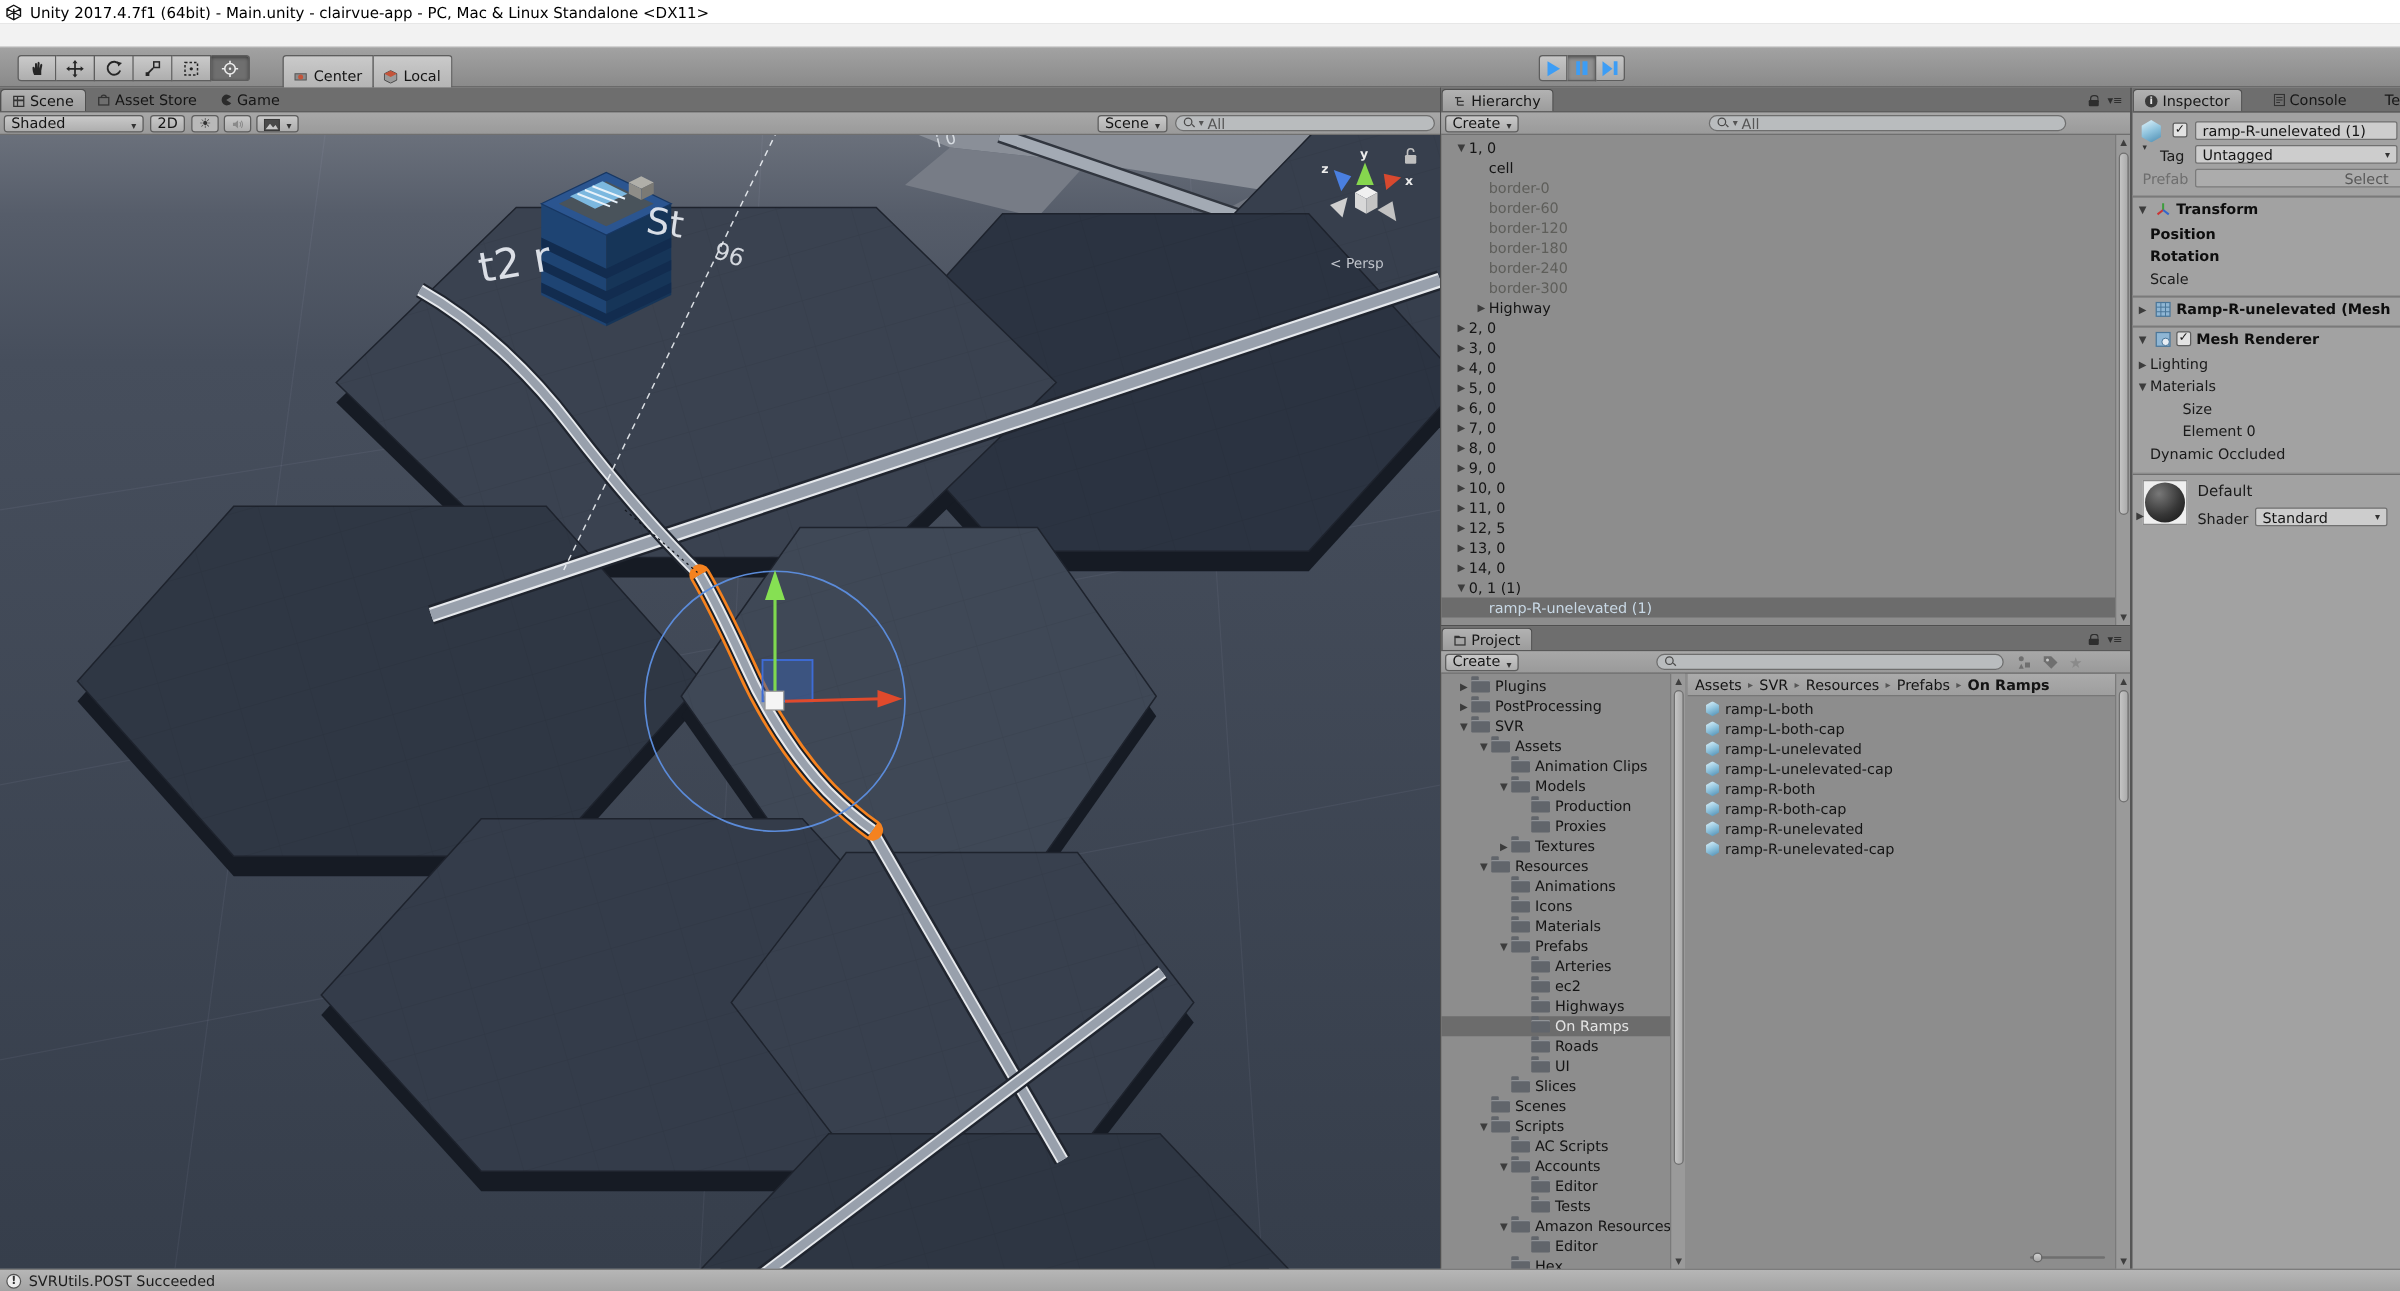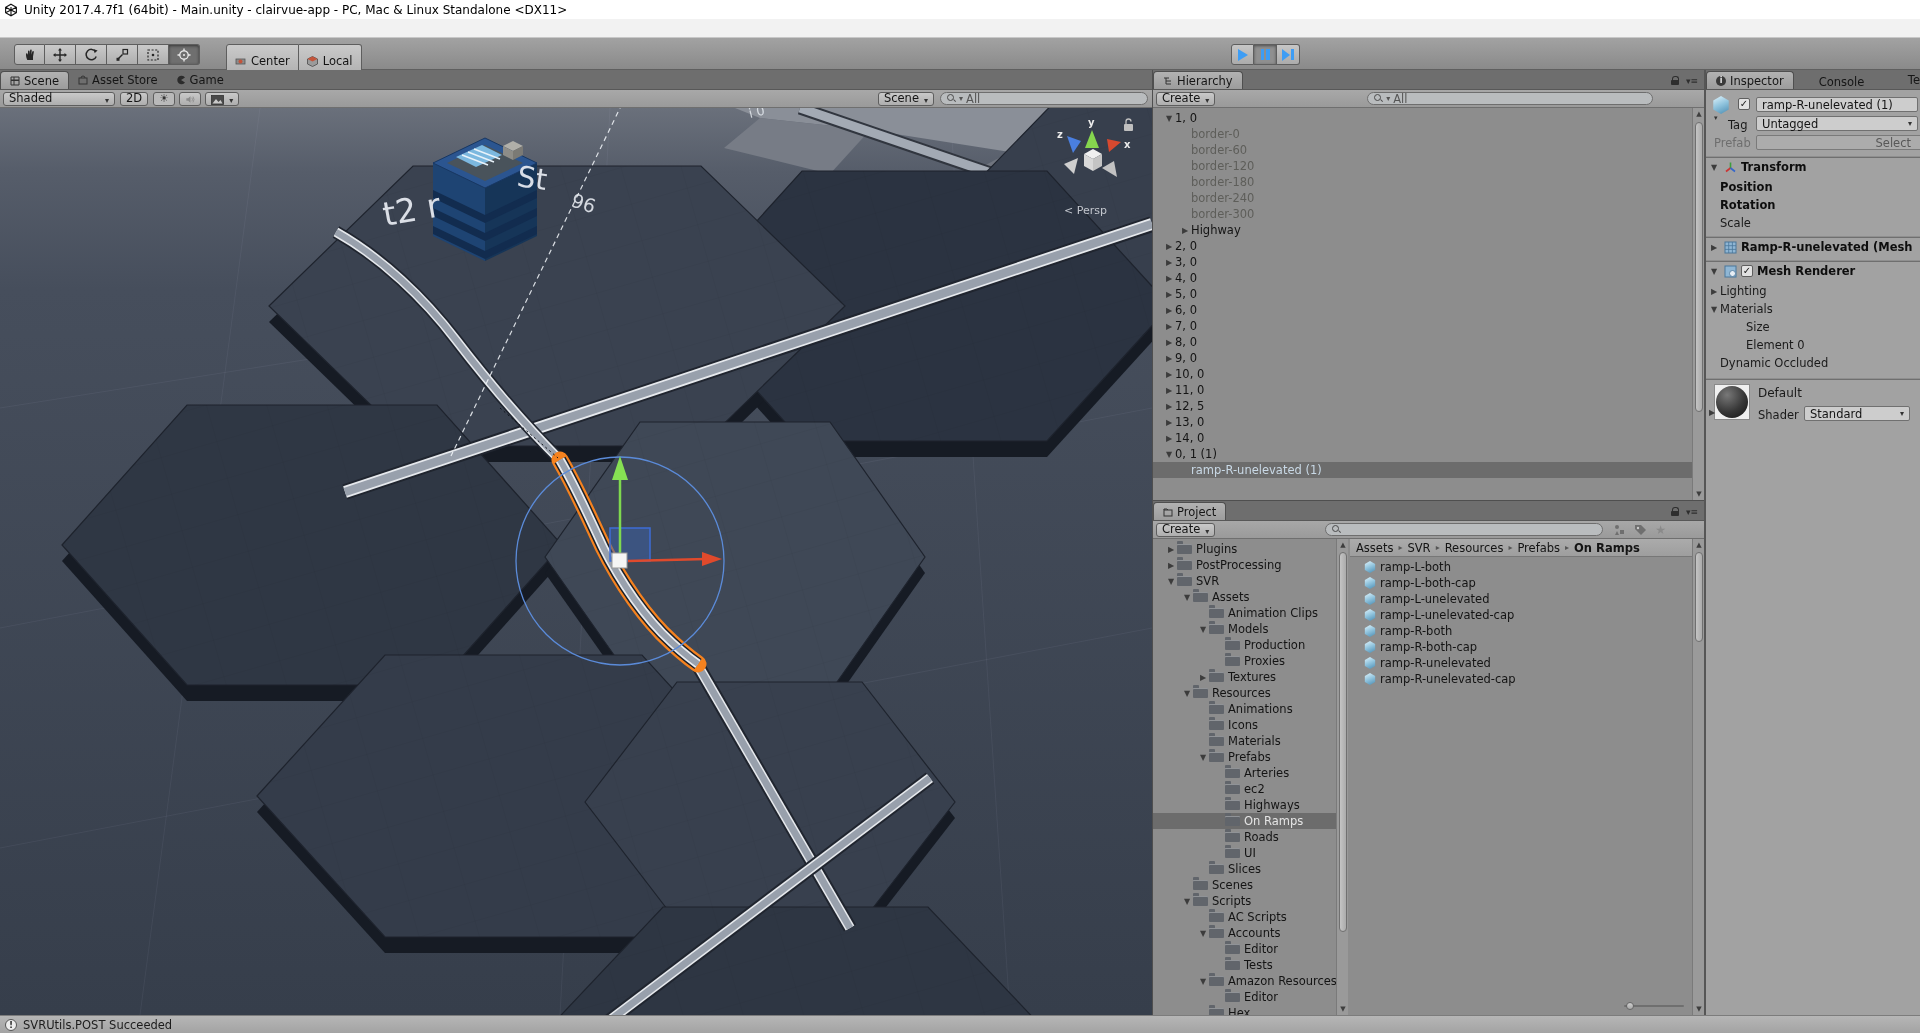--- a/index.html
+++ b/index.html
@@ -426,20 +426,24 @@
           <span class="mag"></span>
           <span style="font-size:8px;color:#555">▾</span>
           <span>All</span>
         </div>
     </div>
     <div id="hier-list" class="hl">
 
     <div class="row d0">
           <span class="arr">▼</span>
           <span class="lbl">1, 0</span>
+        </div>
+        <div class="row d1">
+          <span class="arr"></span>
+          <span class="lbl">cell</span>
         </div>
         <div class="row d1 dim">
           <span class="arr"></span>
           <span class="lbl">border-0</span>
         </div>
         <div class="row d1 dim">
           <span class="arr"></span>
           <span class="lbl">border-60</span>
         </div>
         <div class="row d1 dim">
@@ -793,21 +797,21 @@
       <span class="sarr" style="bottom:2px;">▼</span>
     </div>
   </div>
 
   <div id="insp-panel" class="abs">
     <div class="tabstrip">
       <div class="tab active">
         <span style="width:10px;height:10px;border-radius:50%;background:#3a3a3a;color:#e8e8e8;font-size:8px;line-height:10px;text-align:center;font-weight:bold;">i</span>
         <span>Inspector</span>
       </div>
-      <div class="tab" style="margin-left:16px;flex-direction:column;">
+      <div class="tab" style="margin-left:16px;">
         <svg width="9" height="10" viewBox="0 0 9 10">
             <rect x="0.5" y="0.5" width="8" height="9" fill="none" stroke="#333" stroke-width="1"></rect>
             <path d="M2 3 H7 M2 5 H7 M2 7 H5" stroke="#333" stroke-width="0.9"></path>
           </svg>
         <span>Console</span>
       </div>
       <div class="tab" style="margin-left:auto;padding-right:0;">
         <span>Te</span>
       </div>
     </div>

